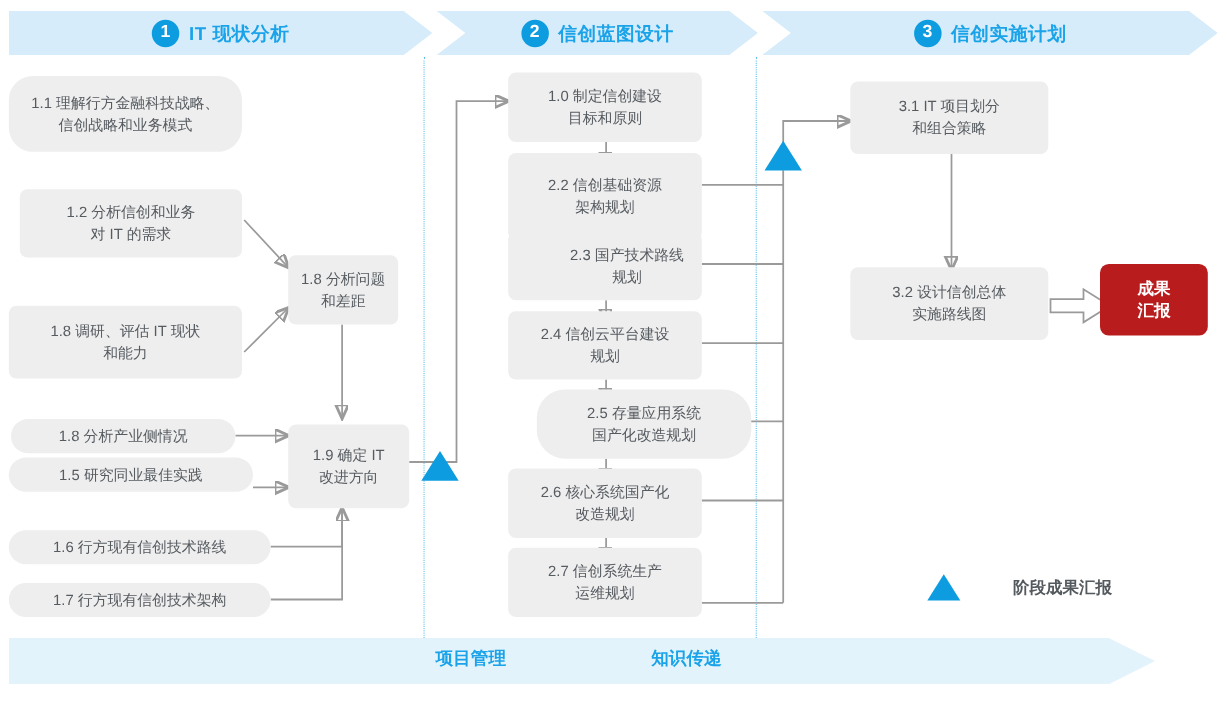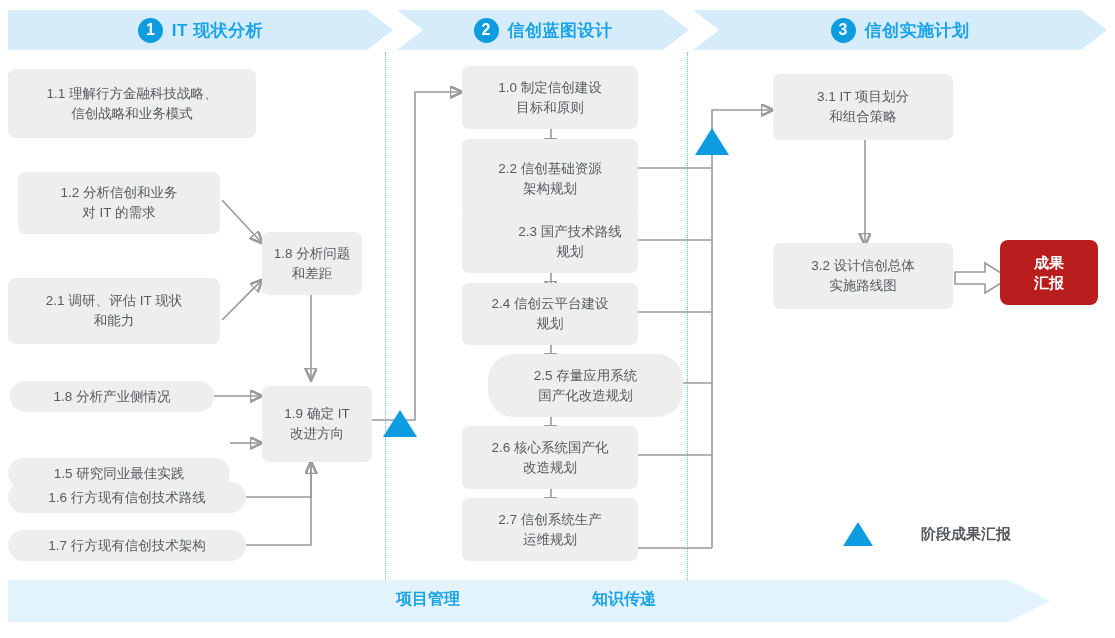--- a/index.html
+++ b/index.html
@@ -127,28 +127,28 @@
     <line x1="865" y1="140" x2="865" y2="245" marker-end="url(#ah)"></line>
   </svg>
 
   <svg class="wires" xmlns="http://www.w3.org/2000/svg">
     <path d="M955,272 L985,272 L985,263 L1009,278 L985,293 L985,284 L955,284 z" fill="#c4e6f8" stroke="none"></path>
   </svg>
 
   <div class="milestone" style="left:383px;top:410px;"></div>
   <div class="milestone" style="left:695px;top:128px;"></div>
 
-  <div class="box" style="left:8px;top:69px;width:248px;height:69px;white-space:pre-line;">1.1 理解行方金融科技战略、
+  <div class="box" style="left:8px;top:69px;width:212px;height:69px;white-space:pre-line;border-radius:22px;">1.1 理解行方金融科技战略、
 信创战略和业务模式</div>
   <div class="box" style="left:18px;top:172px;width:202px;height:62px;white-space:pre-line;">1.2 分析信创和业务
 对 IT 的需求</div>
-  <div class="box" style="left:8px;top:278px;width:212px;height:66px;white-space:pre-line;">2.1 调研、评估 IT 现状
+  <div class="box" style="left:8px;top:278px;width:212px;height:66px;white-space:pre-line;">1.8 调研、评估 IT 现状
 和能力</div>
   <div class="box pill" style="left:10px;top:381px;width:204px;height:31px;">1.8 分析产业侧情况</div>
-  <div class="box pill" style="left:8px;top:416px;width:222px;height:31px;margin-top:42px;">1.5 研究同业最佳实践</div>
+  <div class="box pill" style="left:8px;top:416px;width:222px;height:31px;">1.5 研究同业最佳实践</div>
   <div class="box pill" style="left:8px;top:482px;width:238px;height:31px;">1.6 行方现有信创技术路线</div>
   <div class="box pill" style="left:8px;top:530px;width:238px;height:31px;">1.7 行方现有信创技术架构</div>
   <div class="box" style="left:262px;top:232px;width:100px;height:63px;white-space:pre-line;">1.8 分析问题
 和差距</div>
   <div class="box" style="left:262px;top:386px;width:110px;height:76px;white-space:pre-line;">1.9 确定 IT
 改进方向</div>
 
   <div class="box" style="left:462px;top:66px;width:176px;height:63px;white-space:pre-line;">1.0 制定信创建设
 目标和原则</div>
   <div class="box" style="left:462px;top:139px;width:176px;height:79px;white-space:pre-line;">2.2 信创基础资源

